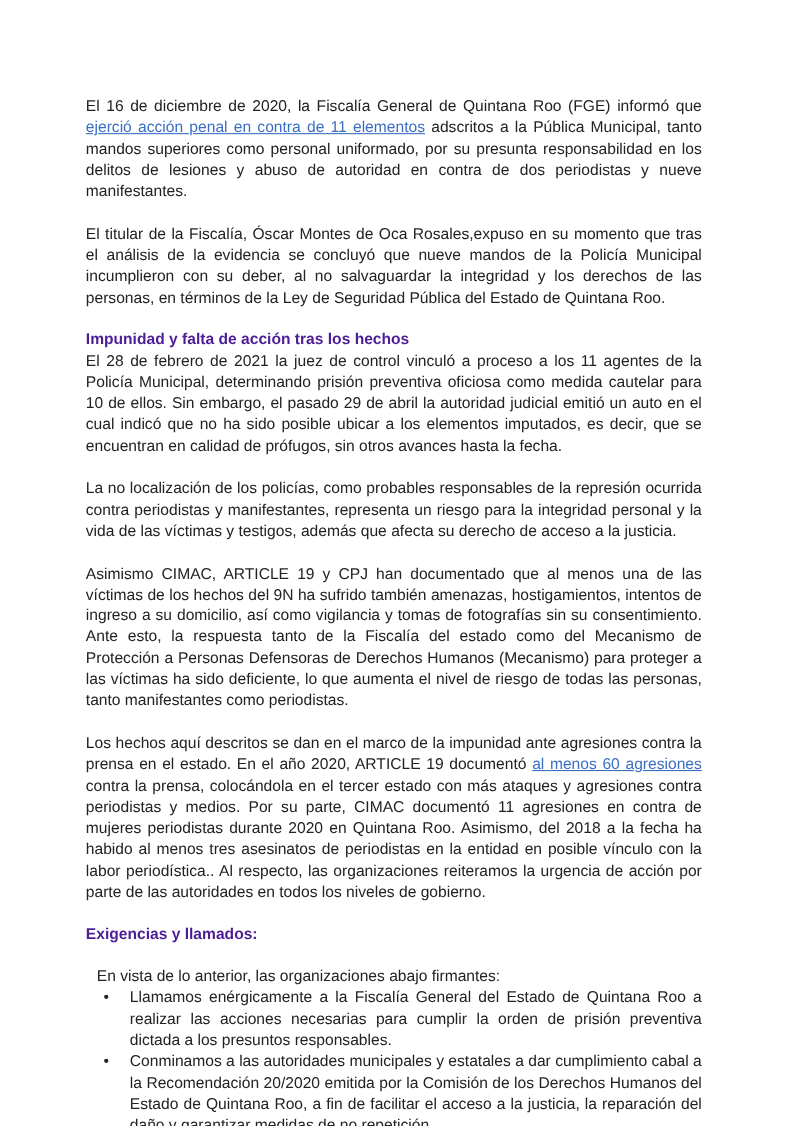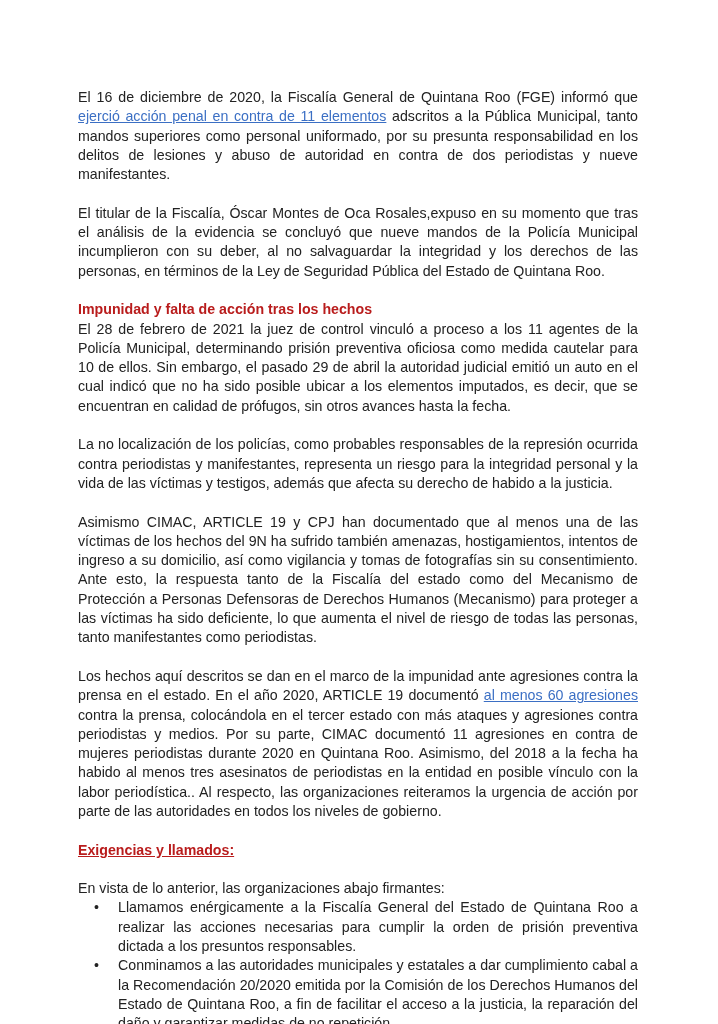--- a/index.html
+++ b/index.html
@@ -4,40 +4,40 @@
   <style>
     html, body { margin: 0; padding: 0; background: #ffffff; }
     body { width: 718px; height: 1024px; overflow: hidden; position: relative; }
     .page {
       position: absolute; left: 78px; top: 88px; width: 560px;
       font-family: "Liberation Sans", sans-serif;
       font-size: 14.2px; line-height: 19.3px; color: #222222;
       text-align: justify;
     }
     p { margin: 0 0 19.3px 0; }
-    p.no-gap { margin-bottom: 0; }
-    h3 { margin: 0; font-size: 14.2px; line-height: 19.3px; font-weight: bold; color: #b91c1c; }
-    h3.gap { margin-bottom: 19.3px; text-decoration: underline; }
+    p.no-gap { margin-bottom: 0; margin-left: 10px; }
+    h3 { margin: 0; font-size: 14.2px; line-height: 19.3px; font-weight: bold; color: #4c1d95; }
+    h3.gap { margin-bottom: 19.3px; }
     a { color: #3b6fc4; text-decoration: underline; }
     ul { margin: 0; padding-left: 40px; list-style: none; }
     ul li { position: relative; }
     ul li .bullet { position: absolute; left: -24px; top: 0; }
   </style>
 </head>
 <body>
 
 <div class="page">
   <p><span>El 16 de diciembre de 2020, la Fiscalía General de Quintana Roo (FGE) informó que </span><a href="#">ejerció acción penal en contra de 11 elementos</a><span> adscritos a la Pública Municipal, tanto mandos superiores como personal uniformado, por su presunta responsabilidad en los delitos de lesiones y abuso de autoridad en contra de dos periodistas y nueve manifestantes.</span></p>
 
   <p>El titular de la Fiscalía, Óscar Montes de Oca Rosales,expuso en su momento que tras el análisis de la evidencia se concluyó que nueve mandos de la Policía Municipal incumplieron con su deber, al no salvaguardar la integridad y los derechos de las personas, en términos de la Ley de Seguridad Pública del Estado de Quintana Roo.</p>
 
   <h3>Impunidad y falta de acción tras los hechos</h3>
   <p>El 28 de febrero de 2021 la juez de control vinculó a proceso a los 11 agentes de la Policía Municipal, determinando prisión preventiva oficiosa como medida cautelar para 10 de ellos. Sin embargo, el pasado 29 de abril la autoridad judicial emitió un auto en el cual indicó que no ha sido posible ubicar a los elementos imputados, es decir, que se encuentran en calidad de prófugos, sin otros avances hasta la fecha.</p>
 
-  <p>La no localización de los policías, como probables responsables de la represión ocurrida contra periodistas y manifestantes, representa un riesgo para la integridad personal y la vida de las víctimas y testigos, además que afecta su derecho de habido a la justicia.</p>
+  <p>La no localización de los policías, como probables responsables de la represión ocurrida contra periodistas y manifestantes, representa un riesgo para la integridad personal y la vida de las víctimas y testigos, además que afecta su derecho de acceso a la justicia.</p>
 
   <p>Asimismo CIMAC,  ARTICLE 19 y CPJ han documentado que al menos una de las víctimas de los hechos del 9N ha sufrido también amenazas, hostigamientos, intentos de ingreso a su domicilio, así como vigilancia y tomas de fotografías sin su consentimiento. Ante esto, la respuesta tanto de la Fiscalía del estado como del Mecanismo de Protección a Personas Defensoras de Derechos Humanos (Mecanismo) para proteger a las víctimas ha sido deficiente, lo que aumenta el nivel de riesgo de todas las personas, tanto manifestantes como periodistas.</p>
 
   <p><span>Los hechos aquí descritos se dan en el marco de la impunidad ante agresiones contra la prensa en el estado. En el año 2020, ARTICLE 19 documentó </span><a href="#">al menos 60 agresiones</a><span> contra la prensa, colocándola en el tercer estado con más ataques y agresiones contra periodistas y medios. Por su parte, CIMAC documentó 11 agresiones en contra de mujeres periodistas durante 2020 en Quintana Roo. Asimismo, del 2018 a la fecha ha habido al menos tres asesinatos de periodistas en la entidad en posible vínculo con la labor periodística.. Al respecto, las organizaciones reiteramos la urgencia de acción por parte de las autoridades en todos los niveles de gobierno.</span></p>
 
   <h3 class="gap">Exigencias y llamados:</h3>
 
   <p class="no-gap">En vista de lo anterior, las organizaciones abajo firmantes:</p>
   <ul>
     <li><span class="bullet">•</span><span>Llamamos enérgicamente a la Fiscalía General del Estado de Quintana Roo a realizar las acciones necesarias para cumplir  la orden de prisión preventiva dictada a los presuntos responsables.</span></li>

